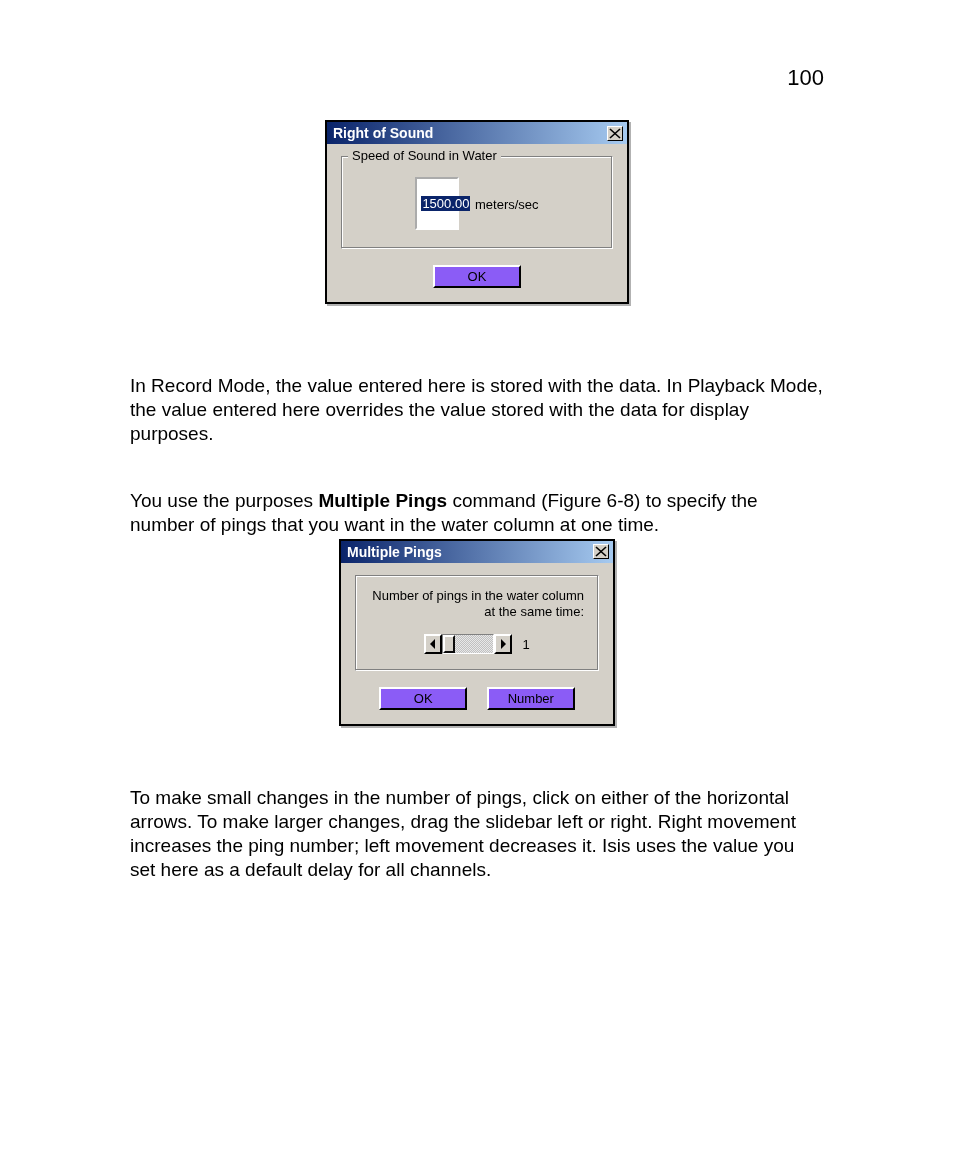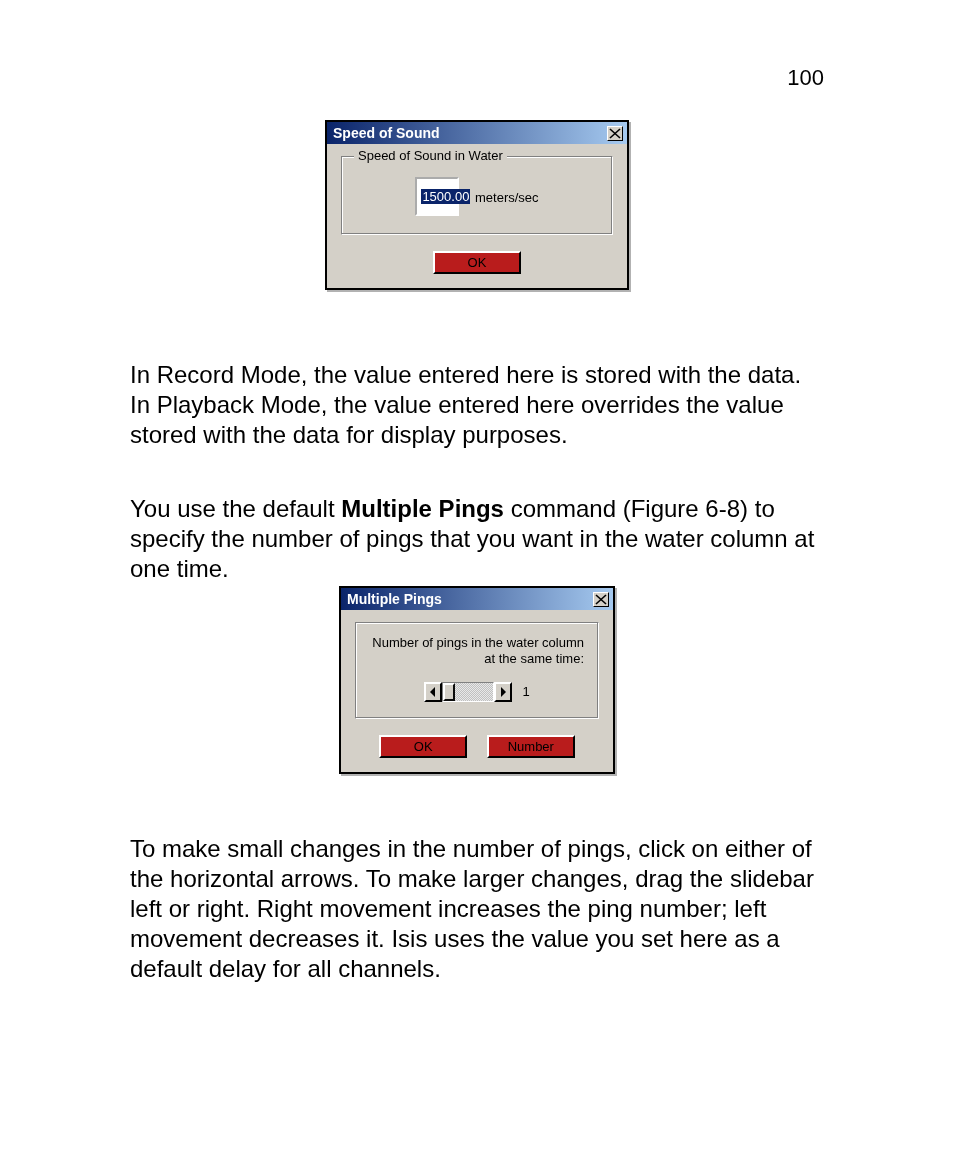--- a/index.html
+++ b/index.html
@@ -82,33 +82,33 @@
     border-right-color: #fff;
     border-bottom-color: #fff;
     box-shadow: inset -1px -1px 0 #808080, inset 1px 1px 0 #fff;
     padding: 20px 14px 18px 14px;
     position: relative;
     margin-bottom: 16px;
   }
   .groupbox .legend {
     position: absolute;
     top: -9px;
-    left: 12px;
+    left: 6px;
     background: #d4d0c8;
     padding: 0 4px;
     font-size: 13px;
   }
 
   
   .win-input {
     display: inline-block;
     width: 44px;
     font-family: Tahoma, Arial, sans-serif;
     font-size: 13px;
-    padding: 10px 4px;
+    padding: 17px 4px;
     border: 2px inset #fff;
     background: #fff;
     text-align: right;
     box-sizing: border-box;
     color: #fff;
   }
   .win-input .sel {
     background: #0a246a;
     color: #fff;
     padding: 0 1px;
@@ -122,21 +122,21 @@
 
   .btn-row {
     text-align: center;
   }
   .win-button {
     display: inline-block;
     min-width: 60px;
     padding: 2px 12px;
     font-family: Tahoma, Arial, sans-serif;
     font-size: 13px;
-    background: #b91c1c;
+    background: #8b5cf6;
     border: 2px outset #fff;
     border-right-color: #404040;
     border-bottom-color: #404040;
     text-align: center;
     cursor: default;
     margin: 0 8px;
   }
 
   
   .pings-label {
@@ -190,40 +190,40 @@
     border-right-color: #606060;
     border-bottom-color: #606060;
     box-sizing: border-box;
   }
   .scroll-value {
     margin-left: 10px;
     font-size: 13px;
   }
 
   .body-text {
-    font-size: 24px;
+    font-size: 19px;
     line-height: 1.25;
     margin: 20px 20px 22px 20px;
   }
   .body-text b { font-weight: bold; }
   .input-row {
     text-align: center;
   }
 </style>
 </head>
 <body>
 
 <div class="page">
 
   <div class="page-number">100</div>
 
   <div class="dialog-wrap">
     <div class="win-dialog" style="width:300px;">
       <div class="titlebar">
-        <span>Speed of Sound</span>
+        <span>Right of Sound</span>
         <span class="close-btn">
           <svg viewBox="0 0 12 11">
             <line x1="1" y1="1" x2="11" y2="10" stroke="#000" stroke-width="1.6"></line>
             <line x1="11" y1="1" x2="1" y2="10" stroke="#000" stroke-width="1.6"></line>
           </svg>
         </span>
       </div>
       <div class="dialog-body">
         <div class="groupbox">
           <span class="legend">Speed of Sound in Water</span>
@@ -235,21 +235,21 @@
         <div class="btn-row">
           <span class="win-button">OK</span>
         </div>
       </div>
     </div>
   </div>
 
   <p class="body-text" style="margin-top:70px;">In Record Mode, the value entered here is stored with the data. In Playback Mode, the value entered here overrides the value stored with the data for display purposes.</p>
 
   <p class="body-text" style="margin-top:44px; margin-bottom:4px;">
-    <span>You use the default </span><b>Multiple Pings</b><span> command (Figure 6-8) to specify the number of pings that you want in the water column at one time.</span>
+    <span>You use the purposes </span><b>Multiple Pings</b><span> command (Figure 6-8) to specify the number of pings that you want in the water column at one time.</span>
   </p>
 
   <div class="dialog-wrap2">
     <div class="win-dialog" style="width:272px;">
       <div class="titlebar">
         <span>Multiple Pings</span>
         <span class="close-btn">
           <svg viewBox="0 0 12 11">
             <line x1="1" y1="1" x2="11" y2="10" stroke="#000" stroke-width="1.6"></line>
             <line x1="11" y1="1" x2="1" y2="10" stroke="#000" stroke-width="1.6"></line>

